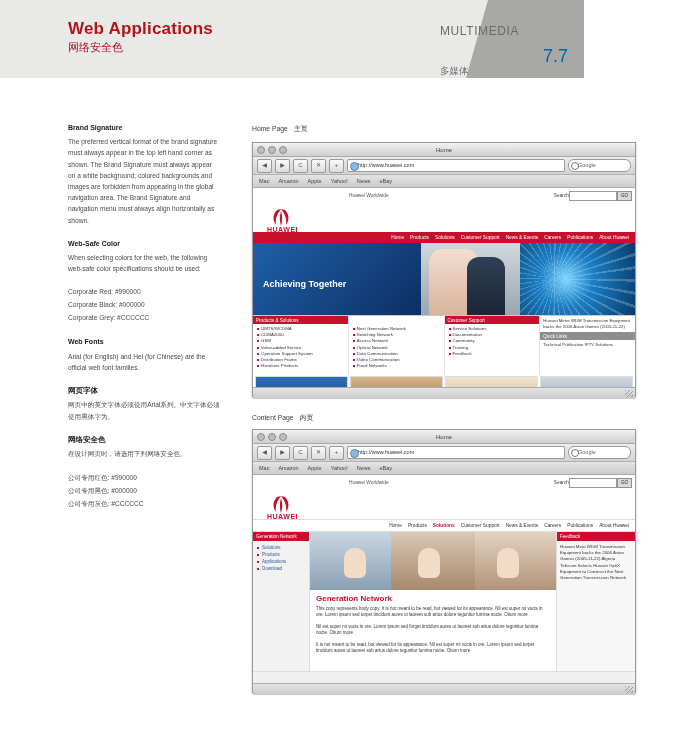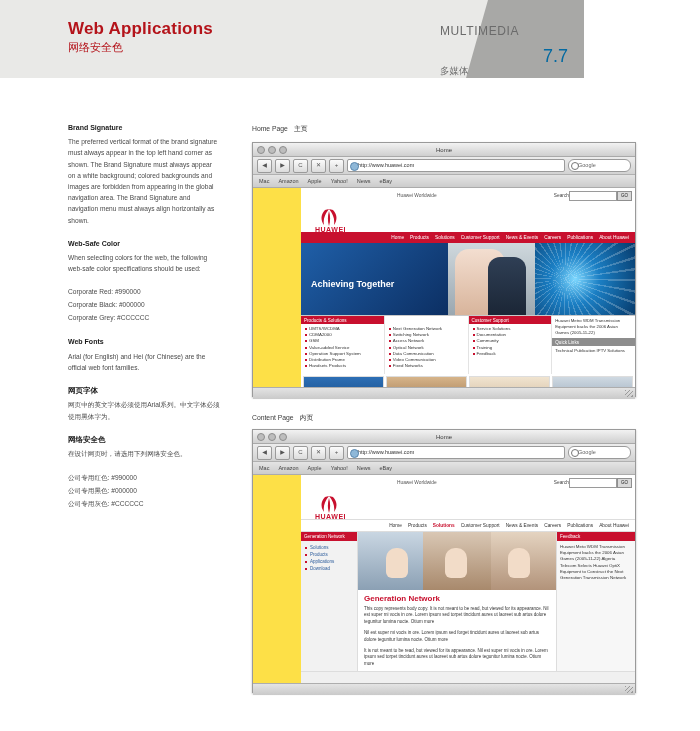--- a/index.html
+++ b/index.html
@@ -104,21 +104,21 @@
   .search-mini .g{
     position:absolute;left:2px;top:2px;width:6px;height:6px;border-radius:50%;
     border:1px solid #777;
   }
   .bw-bookmarks{
     height:12px;background:linear-gradient(#e4e4e4,#cccccc);
     border-bottom:1px solid #ababab;
     display:flex;align-items:center;gap:9px;padding-left:6px;
     font-size:5.5px;color:#444;
   }
-  .bw-content{background:#fde047;position:relative;overflow:hidden;padding-left:48px;}
+  .bw-content{background:#0f172a;position:relative;overflow:hidden;}
   .bw-statusbar{
     height:11px;background:linear-gradient(#e4e4e4,#c9c9c9);
     border-top:1px solid #adadad;position:relative;
   }
   .bw-statusbar .grip{
     position:absolute;right:2px;top:2px;width:8px;height:7px;
     background:repeating-linear-gradient(135deg,#9a9a9a 0 1px,transparent 1px 3px);
   }
 
   

